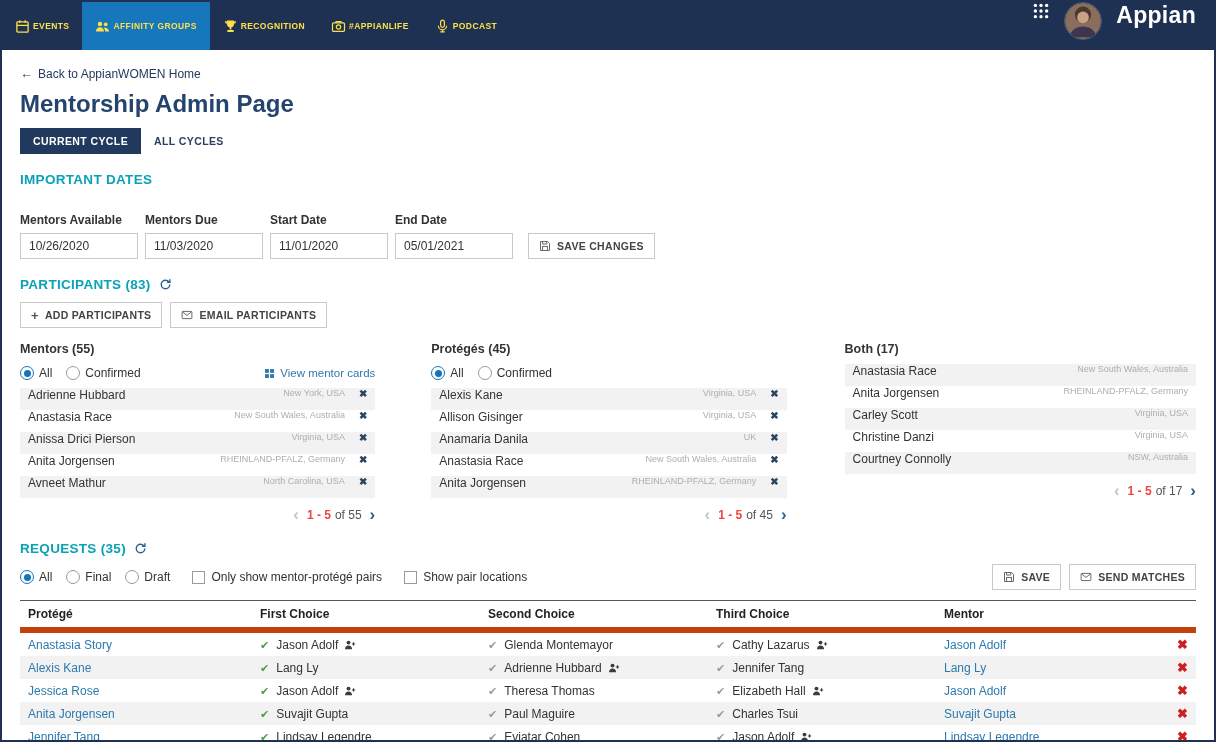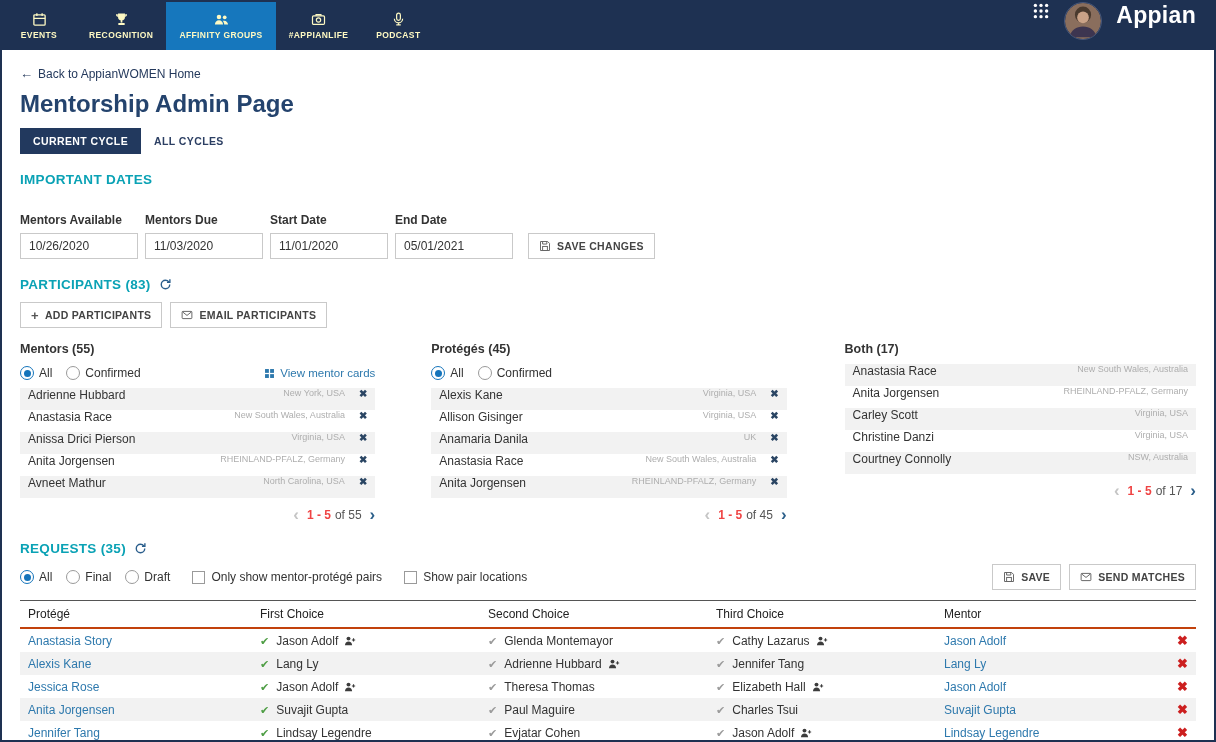--- a/index.html
+++ b/index.html
@@ -8,21 +8,21 @@
   body {
     font-family:"Liberation Sans", sans-serif;
     background:#fff;
     border:2px solid #1e3152;
     overflow:hidden;
     color:#333;
   }
   
   .topnav { height:48px; background:#1e3152; display:flex; justify-content:space-between; align-items:stretch; }
   .nav-tabs { display:flex; }
-  .nav-tab { display:flex; flex-direction:column; align-items:center; justify-content:center; gap:3px; padding:0 13px; min-width:74px; color:#fef9c3; cursor:pointer; }
+  .nav-tab { display:flex; flex-direction:row; align-items:center; justify-content:center; gap:3px; padding:0 13px; min-width:74px; color:#fde047; cursor:pointer; }
   .nav-tab.active { background:#1677bd; }
   .nticon svg { width:15px; height:15px; display:block; }
   .ntlabel { font-size:8.5px; font-weight:700; letter-spacing:.4px; white-space:nowrap; }
   .nav-right { display:flex; gap:14px; padding-right:18px; }
   .waffle svg { width:18px; height:18px; display:block; color:#fff; }
   .waffle { cursor:pointer; }
   .avatar { width:38px; height:38px; border-radius:50%; overflow:hidden; display:block; cursor:pointer; border:1px solid #46567a; }
   .avatar svg { display:block; width:100%; height:100%; }
   .logo { color:#fff; font-size:23px; font-weight:700; letter-spacing:.3px; }
 
@@ -79,21 +79,21 @@
   .chev.right { color:#2c5f8a; }
   .prange { font-weight:700; color:#ef4444; margin-right:-4px; }
 
   
   .req-filters { margin-top:8px; display:flex; align-items:center; justify-content:space-between; }
   .req-left { display:flex; align-items:center; gap:14px; }
   .cb-wrap { display:inline-flex; align-items:center; gap:6px; cursor:pointer; margin-left:8px; }
   .cbox { width:13px; height:13px; border:1px solid #9a9a9a; background:#fff; flex:none; }
   .req-buttons { display:flex; gap:8px; }
   .req-table { margin-top:10px; width:100%; border-collapse:collapse; border-top:1px solid #555; table-layout:fixed; }
-  .req-table th { text-align:left; font-size:12px; font-weight:400; color:#222; padding:6px 8px; border-bottom:2px solid #c2410c; white-space:nowrap; }
+  .req-table th { text-align:left; font-size:12px; font-weight:700; color:#222; padding:6px 8px; border-bottom:6px solid #c2410c; white-space:nowrap; }
   .req-table td { font-size:12px; color:#333; padding:4px 8px; height:23px; white-space:nowrap; overflow:hidden; }
   .req-table tbody tr:nth-child(even) { background:#f2f2f2; }
   .link { color:#2e79ad; cursor:pointer; }
   .check { font-size:11px; margin-right:7px; }
   .check.green { color:#4f9e45; }
   .check.gray { color:#9b9b9b; }
   .pp-icon { display:inline-block; vertical-align:-2px; margin-left:6px; }
   .pp-icon svg { width:12px; height:12px; color:#3c3c3c; display:block; }
   .delcell { text-align:right; }
   .delx { color:#cc1f1f; font-size:13px; font-weight:700; cursor:pointer; }
@@ -107,41 +107,41 @@
     <div class="nav-tabs" id="navTabs">
         <div class="nav-tab">
           <span class="nticon">
             <svg viewBox="0 0 16 16" fill="none" stroke="currentColor" stroke-width="1.4">
               <rect x="2" y="3" width="12" height="11" rx="1"></rect>
               <path d="M2 6.8h12M5.2 1.2v3M10.8 1.2v3"></path>
             </svg>
           </span>
           <span class="ntlabel">EVENTS</span>
         </div>
+        <div class="nav-tab active">
+          <span class="nticon">
+            <svg viewBox="0 0 16 16" fill="currentColor">
+              <circle cx="5.3" cy="5.2" r="2.4"></circle>
+              <path d="M1 13.2c0-2.4 1.9-4.3 4.3-4.3s4.3 1.9 4.3 4.3z"></path>
+              <circle cx="11.4" cy="5.6" r="2"></circle>
+              <path d="M10.8 9.2c2.3.1 4.2 2 4.2 4.1h-4.1c0-1.6-.7-3.1-1.7-4.1z"></path>
+            </svg>
+          </span>
+          <span class="ntlabel">AFFINITY GROUPS</span>
+        </div>
         <div class="nav-tab">
           <span class="nticon">
             <svg viewBox="0 0 16 16" fill="currentColor">
               <path d="M4.3 1.6h7.4v3.6a3.7 3.7 0 01-7.4 0z"></path>
               <path d="M2.1 2.5h2v2.8c-1.3-.1-2-1.3-2-2.8zM13.9 2.5h-2v2.8c1.3-.1 2-1.3 2-2.8z"></path>
               <rect x="7.1" y="8.5" width="1.8" height="2.8"></rect>
               <rect x="4.6" y="11.7" width="6.8" height="2.2" rx=".4"></rect>
             </svg>
           </span>
           <span class="ntlabel">RECOGNITION</span>
-        </div>
-        <div class="nav-tab active">
-          <span class="nticon">
-            <svg viewBox="0 0 16 16" fill="currentColor">
-              <circle cx="5.3" cy="5.2" r="2.4"></circle>
-              <path d="M1 13.2c0-2.4 1.9-4.3 4.3-4.3s4.3 1.9 4.3 4.3z"></path>
-              <circle cx="11.4" cy="5.6" r="2"></circle>
-              <path d="M10.8 9.2c2.3.1 4.2 2 4.2 4.1h-4.1c0-1.6-.7-3.1-1.7-4.1z"></path>
-            </svg>
-          </span>
-          <span class="ntlabel">AFFINITY GROUPS</span>
         </div>
         <div class="nav-tab">
           <span class="nticon">
             <svg viewBox="0 0 16 16" fill="none" stroke="currentColor" stroke-width="1.3">
               <rect x="1.6" y="4.2" width="12.8" height="9" rx="1.2"></rect>
               <path d="M5.4 4V2.8h5.2V4"></path>
               <circle cx="8" cy="8.6" r="2.3"></circle>
             </svg>
           </span>
           <span class="ntlabel">#APPIANLIFE</span>

